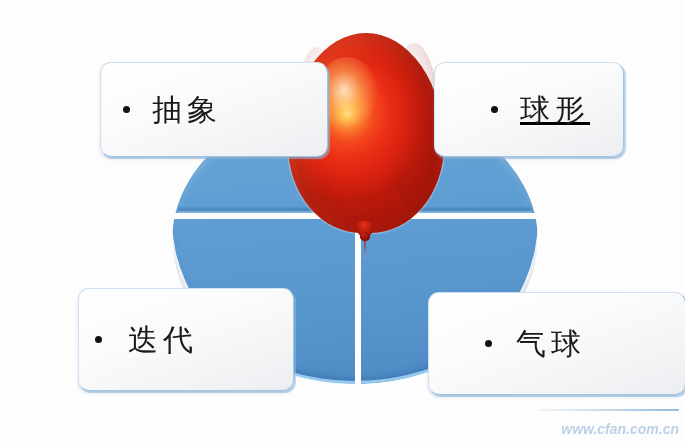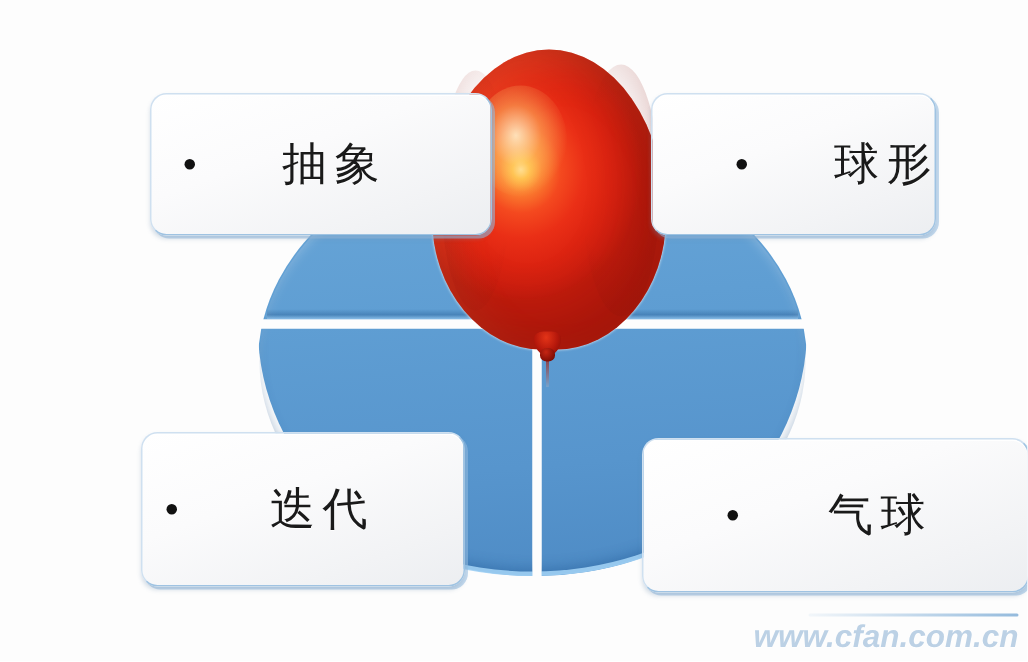--- a/index.html
+++ b/index.html
@@ -215,21 +215,20 @@
       0 2px 3px rgba(120,150,180,0.30),
       2px 2px 0 0 rgba(150,190,225,0.55),
       inset 0 1px 0 rgba(255,255,255,0.95);
     display: flex;
     align-items: center;
   }
   .card-inner {
     display: flex;
     align-items: center;
     white-space: nowrap;
-    gap: 36px;
   }
   .bullet {
     width: 7px;
     height: 7px;
     border-radius: 50%;
     background: #111111;
     flex: none;
   }
   .card-label {
     font-family: "Liberation Serif", "DejaVu Serif", serif;
@@ -246,49 +245,48 @@
     justify-content: flex-start;
   }
   #card-tl .card-inner { margin-left: 22px; }
   #card-tl .bullet { margin-right: 22px; }
 
   #card-tr {
     left: 434px; top: 62px;
     width: 190px; height: 95px;
     justify-content: flex-start;
   }
-  #card-tr .card-inner { margin-left: 56px; }
+  #card-tr .card-inner { margin-left: 56px; text-decoration: underline; }
   #card-tr .bullet { margin-right: 22px; }
 
   #card-bl {
     left: 78px; top: 288px;
     width: 216px; height: 103px;
     justify-content: flex-start;
-    margin-left: 16px;
   }
   #card-bl .card-inner { margin-left: 16px; }
   #card-bl .bullet { margin-right: 26px; }
 
   #card-br {
     left: 428px; top: 292px;
     width: 258px; height: 103px;
     justify-content: flex-start;
   }
   #card-br .card-inner { margin-left: 56px; }
   #card-br .bullet { margin-right: 24px; }
 
   
   #watermark {
     position: absolute;
     right: 6px;
     bottom: 4px;
     font-family: "Liberation Sans", sans-serif;
     font-style: italic;
     font-weight: bold;
-    font-size: 21px;
+    font-size: 14px;
     letter-spacing: 0px;
     color: #b9cfe4;
     text-shadow: 0 1px 0 rgba(255,255,255,0.9);
     opacity: 0.95;
   }
   #watermark-line {
     position: absolute;
     right: 6px;
     bottom: 30px;
     width: 140px;

